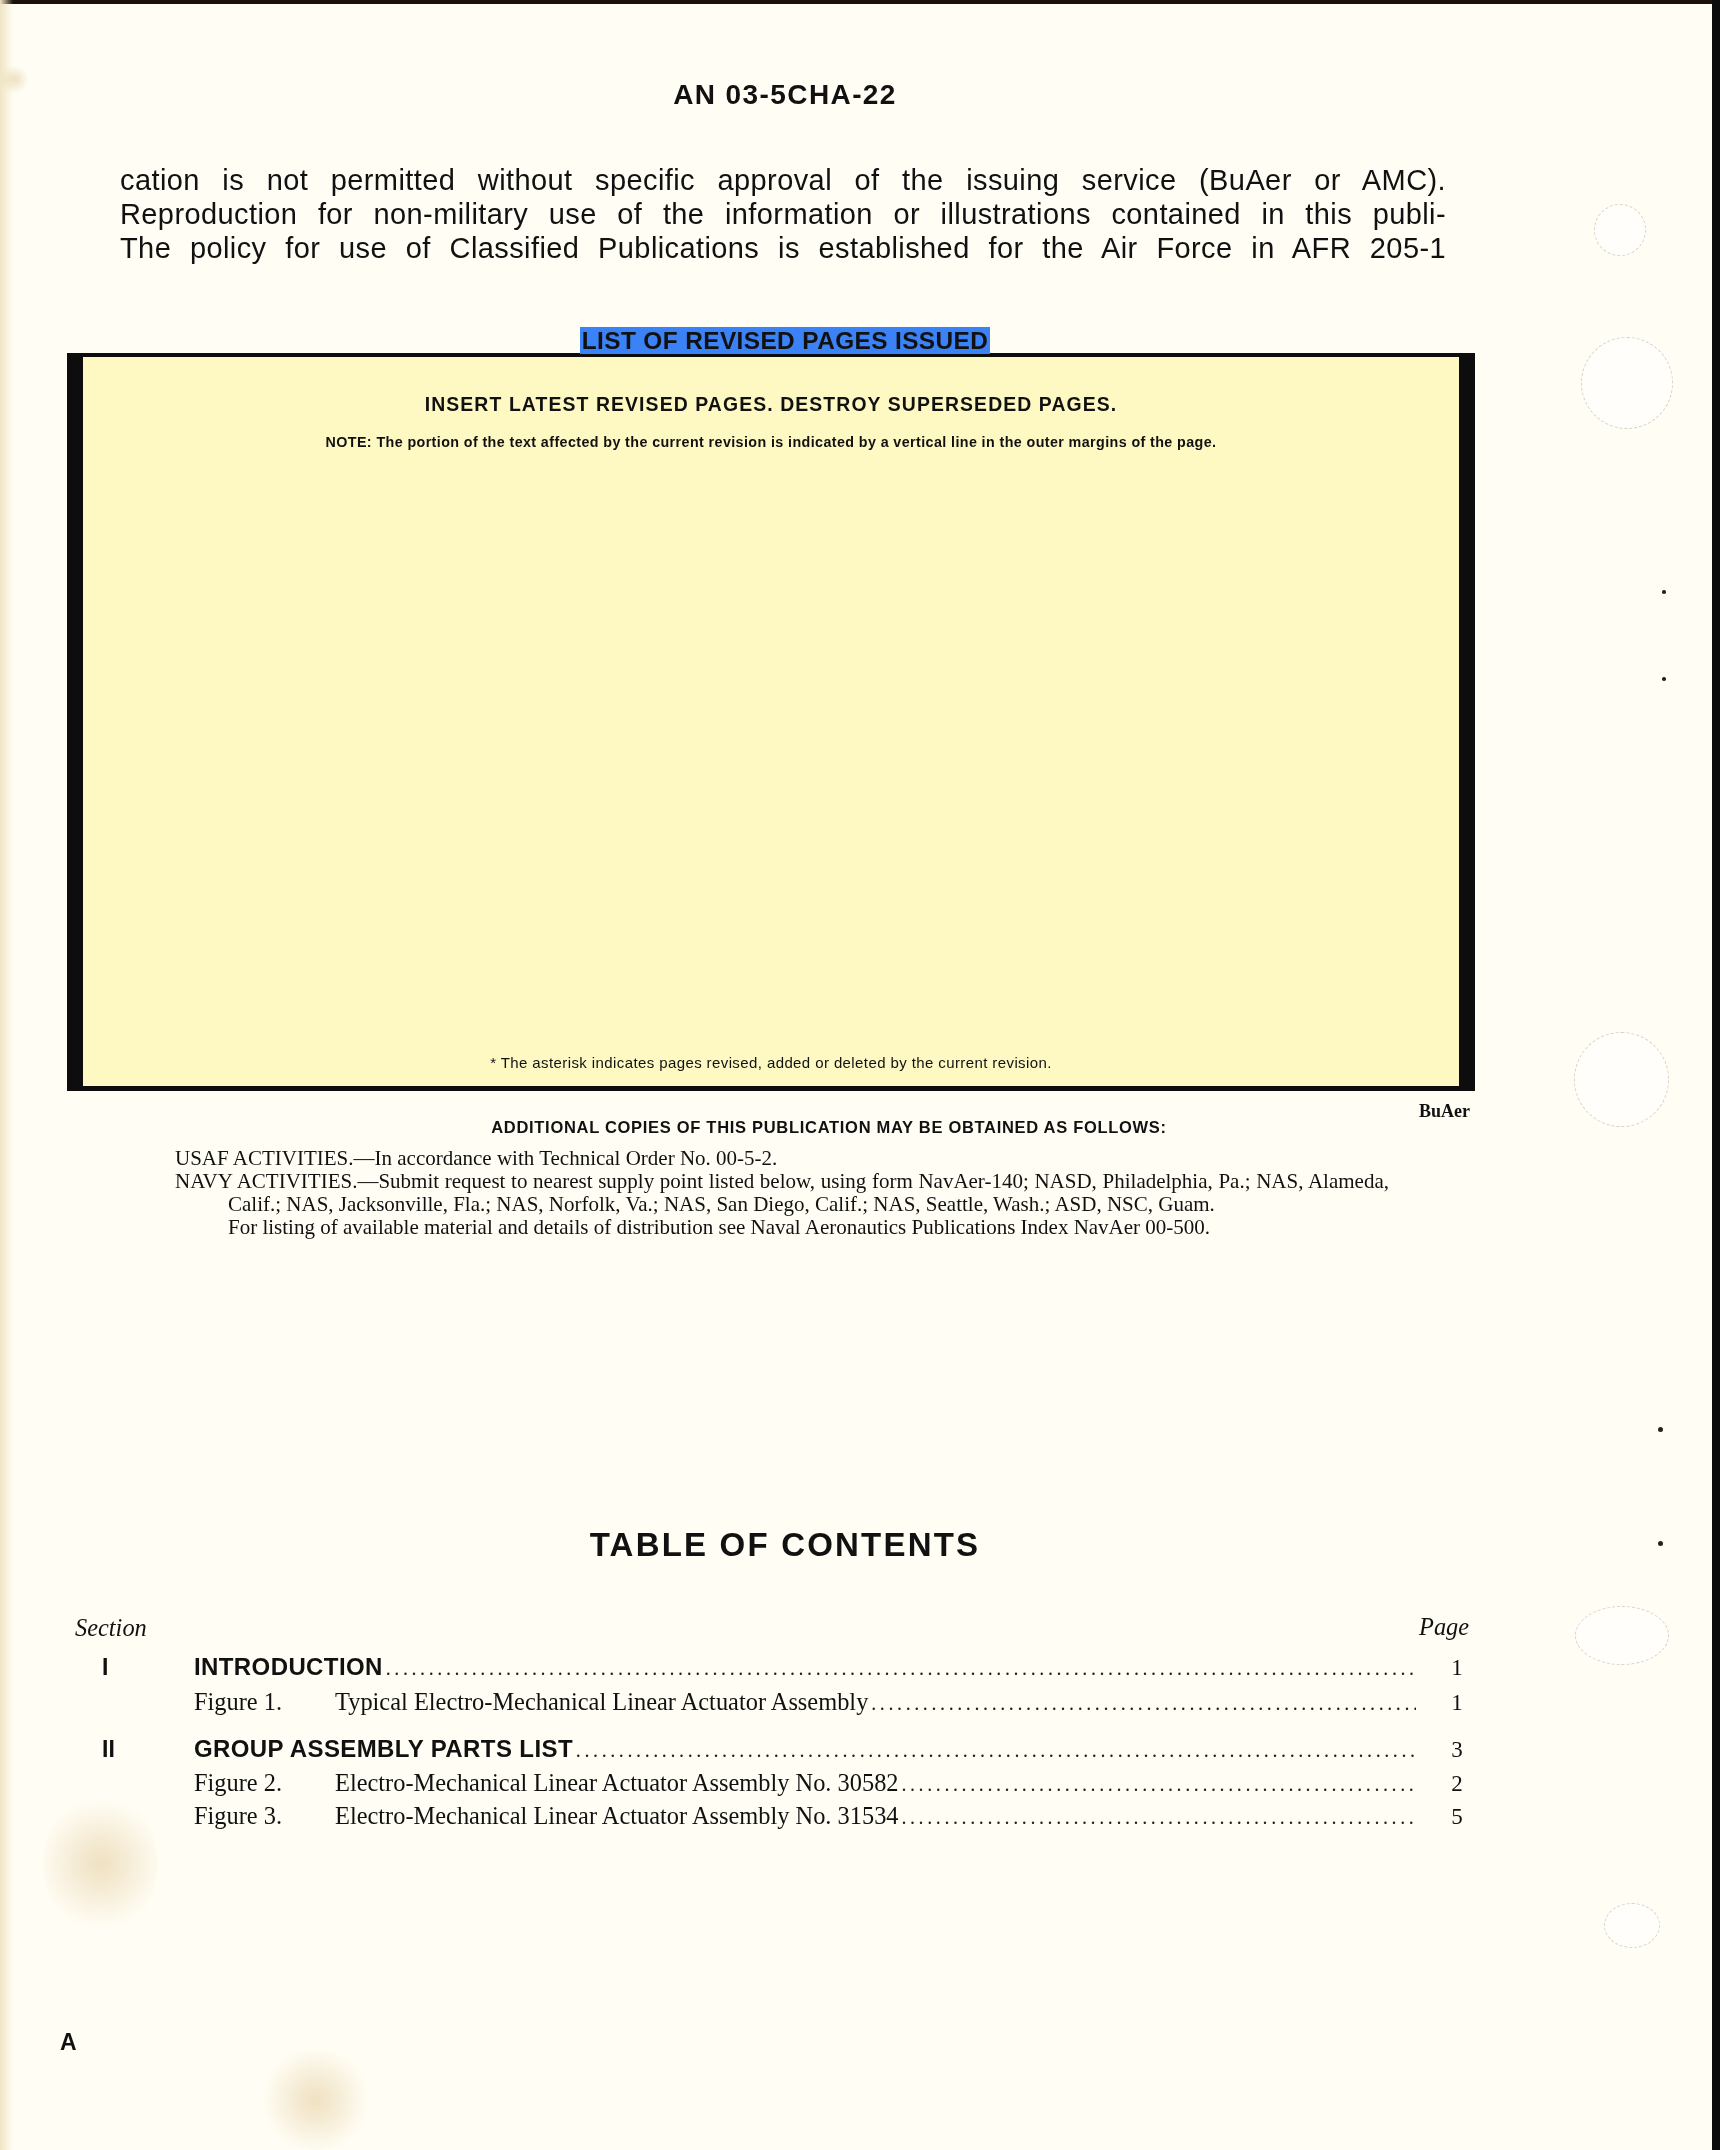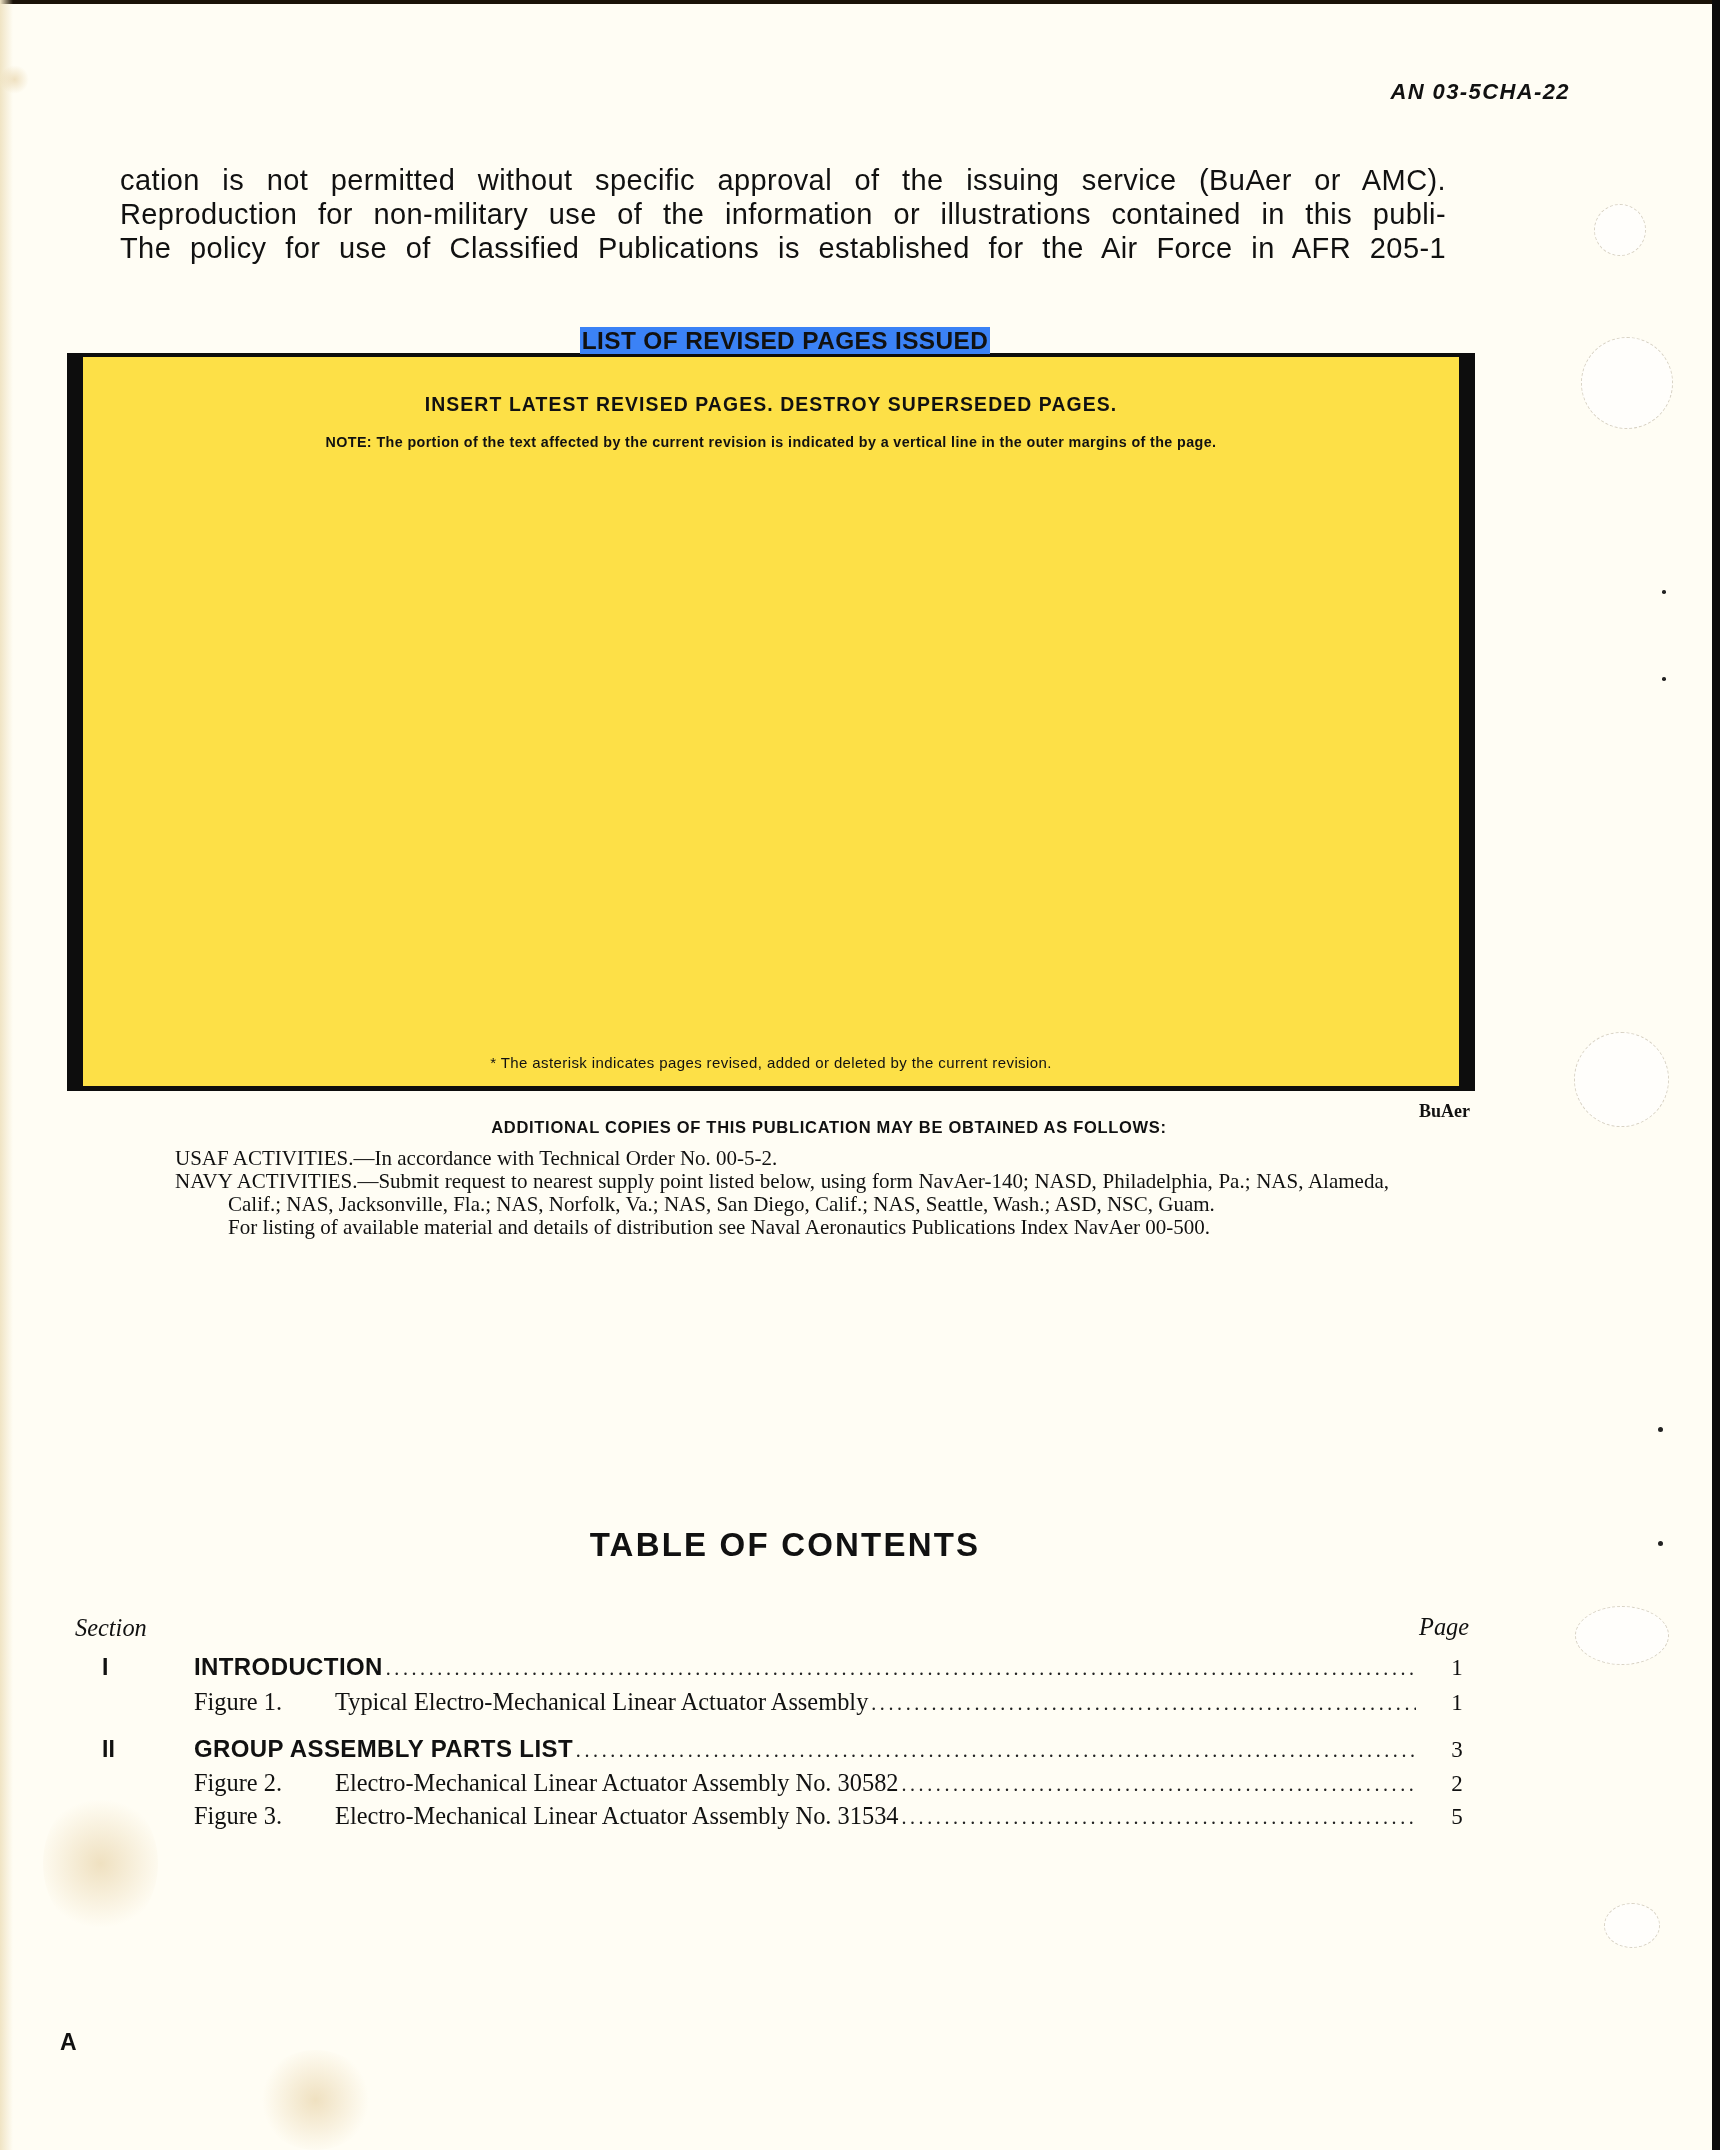--- a/index.html
+++ b/index.html
@@ -23,22 +23,22 @@
     position: absolute; border-radius: 50%;
     background: radial-gradient(circle, rgba(220,190,130,0.45), rgba(255,253,244,0) 70%);
   }
   .punch-hole {
     position: absolute; border-radius: 50%;
     border: 0.7px dashed #d8d2c4; background: #fffefb;
   }
   .speck { position: absolute; width: 5px; height: 5px; border-radius: 50%; background: #222; }
 
   .doc-number {
-    position: absolute; top: 79px; left: 0; width: 1570px; text-align: right;
-    font-weight: bold; font-size: 22px; letter-spacing: 1.4px; font-style: italic;
+    position: absolute; top: 79px; left: 0; width: 1570px; text-align: center;
+    font-weight: bold; font-size: 28px; letter-spacing: 1.4px;
   }
   .notice {
     position: absolute; top: 163px; left: 120px; width: 1326px;
     font-size: 29px; line-height: 34px; letter-spacing: 0.4px;
     text-align: justify; text-align-last: left;
   }
   .notice .line { display: block; text-align: justify; text-align-last: justify; }
   .notice .line.last { text-align-last: left; }
 
   .revised-heading {
@@ -47,21 +47,21 @@
   }
   .revised-heading span { background: #3b82f6; padding: 0 1.4px; position: relative; z-index: 2; }
 
   .revised-box {
     position: absolute; top: 353px; left: 67px; width: 1408px; height: 738px;
     border-top: 4.3px solid #0d0d0d;
     border-left: 16px solid #0d0d0d;
     border-right: 16px solid #0d0d0d;
     border-bottom: 5.7px solid #0d0d0d;
     box-sizing: border-box;
-    background: #fde047;
+    background: #fef9c3;
   }
   .box-instruction {
     position: absolute; top: 36px; left: 0; width: 100%; text-align: center;
     font-weight: bold; font-size: 19.4px; letter-spacing: 1.1px;
   }
   .box-note {
     position: absolute; top: 77px; left: 0; width: 100%; text-align: center;
     font-weight: bold; font-size: 14.3px; letter-spacing: 0.4px;
   }
   .box-footnote {

